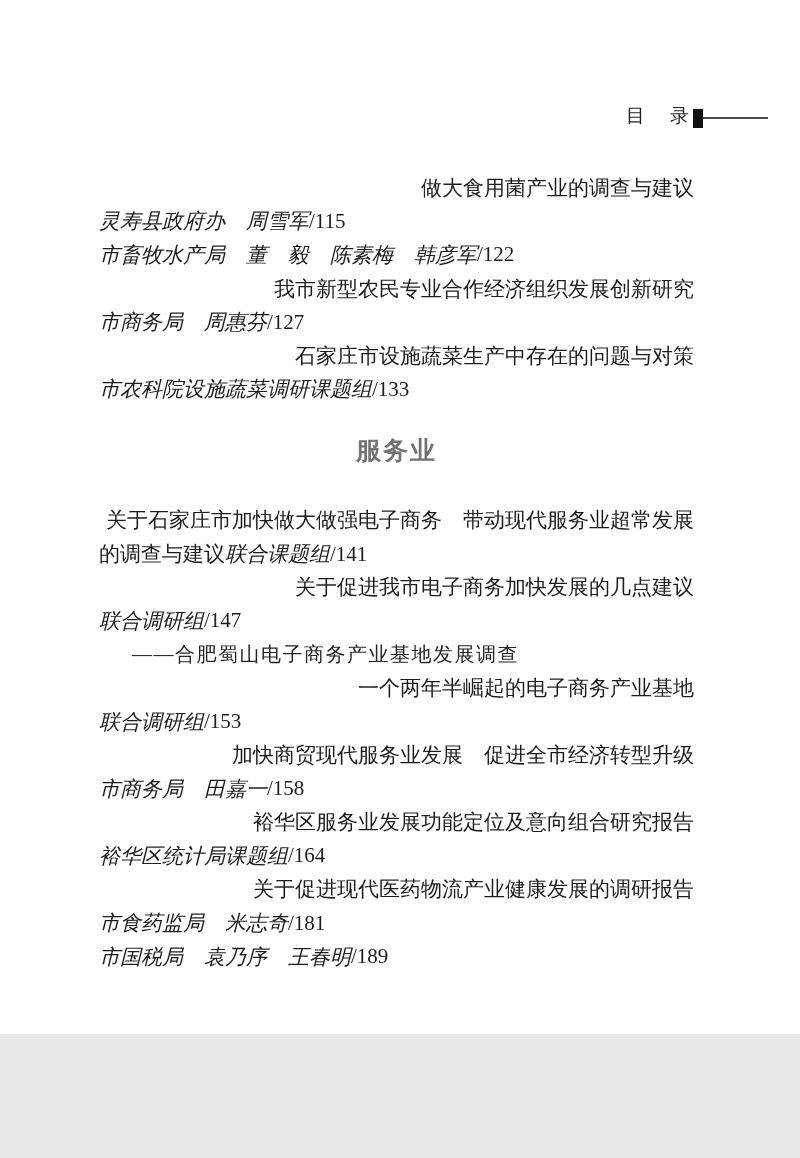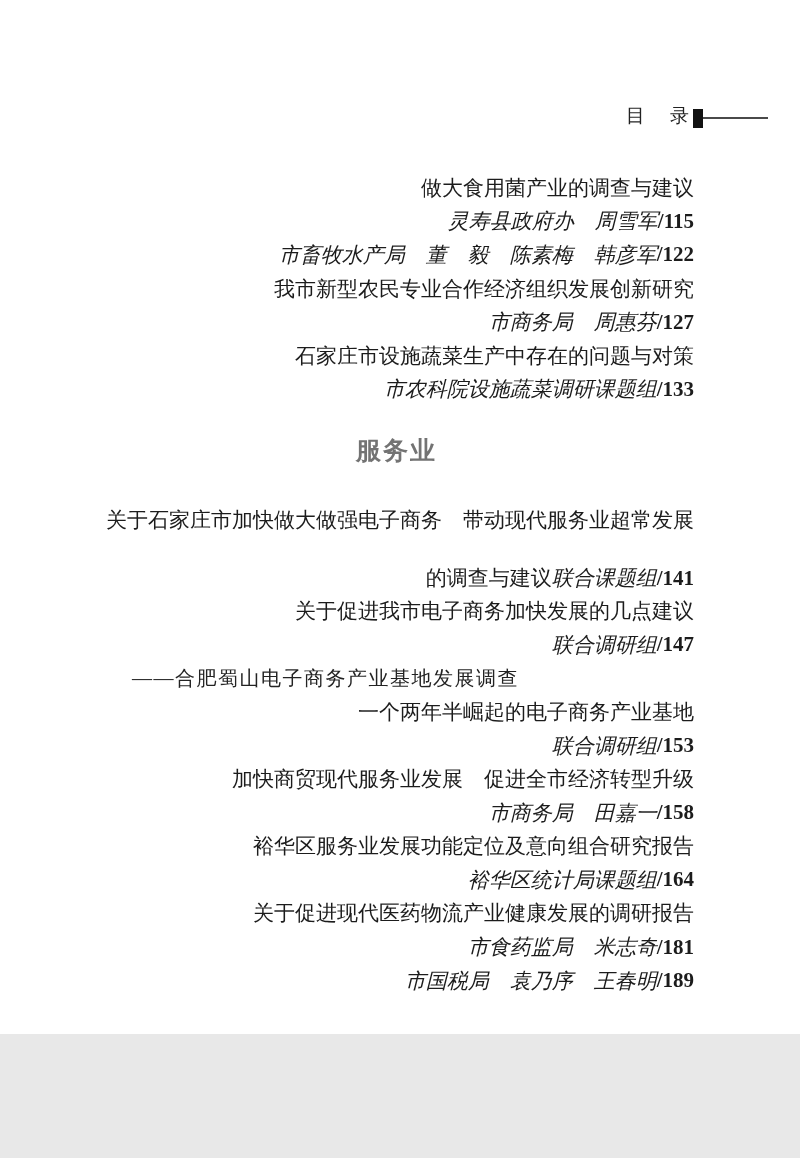--- a/index.html
+++ b/index.html
@@ -49,30 +49,30 @@
     width: 595px;
   }
   .row {
     height: 33.6px;
     display: flex;
     align-items: center;
     white-space: nowrap;
     font-size: 21px;
   }
   .row.title   { justify-content: flex-end; }
-  .row.author  { justify-content: flex-end; }
-  .row.split   { justify-content: flex-end; margin-top: 24px; }
+  .row.author  { justify-content: flex-start; }
+  .row.split   { justify-content: flex-start; }
   .row.subtitle {
     padding-left: 33px;
     font-size: 20px;
     letter-spacing: 1.5px;
     color: #232323;
   }
   .kai { font-style: italic; }
-  .pg  { font-style: normal; font-weight: bold; }
+  .pg  { font-style: normal; }
 
   .section-gap1 { height: 27px; }
   .section-gap2 { height: 36px; }
   .section-head {
     height: 34px;
     display: flex;
     align-items: center;
     justify-content: center;
     font-family: "Liberation Sans", "DejaVu Sans", sans-serif;
     font-weight: 700;

